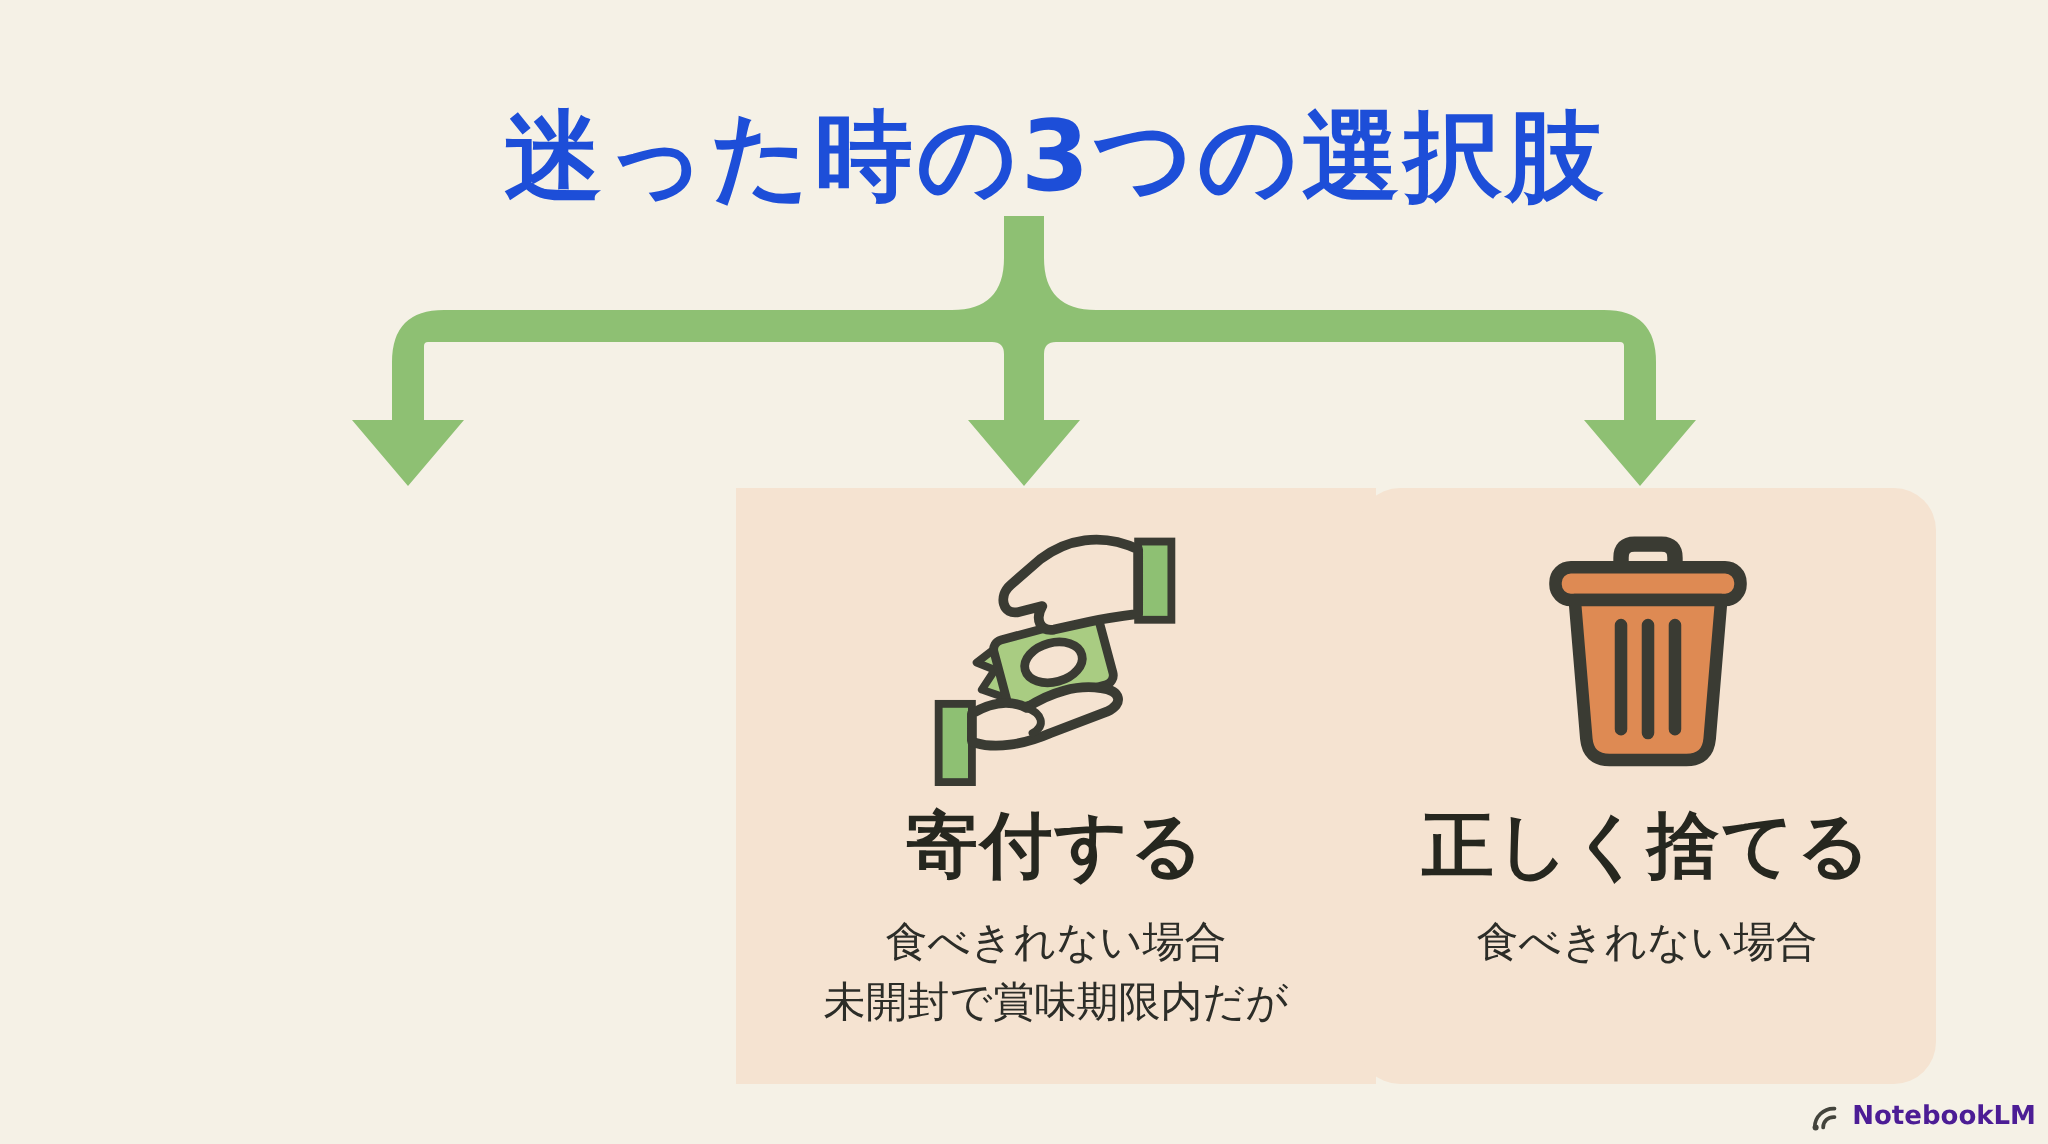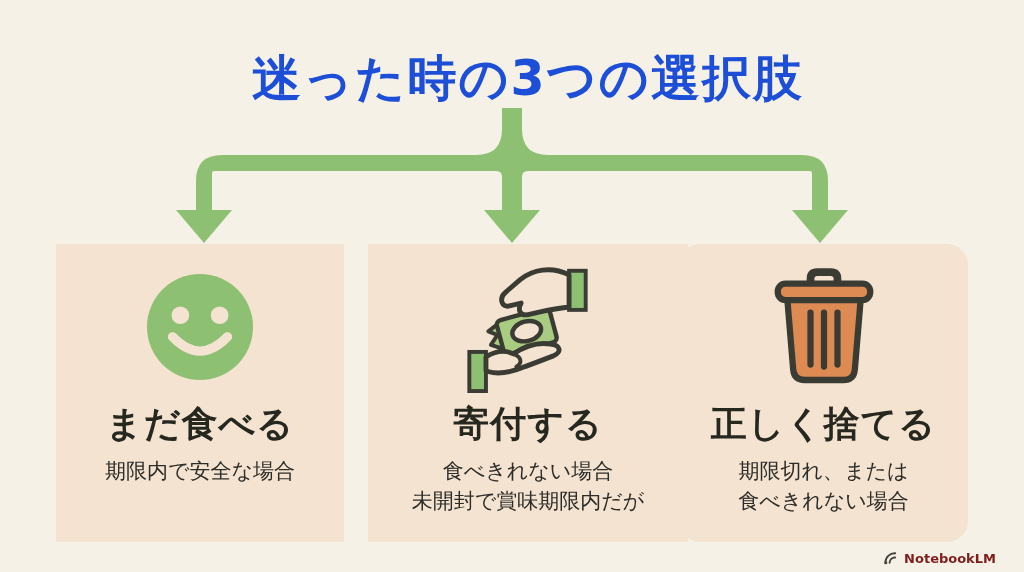--- a/index.html
+++ b/index.html
@@ -43,55 +43,40 @@
     text-align:center;
   }
   .card-desc{
     margin:12px 0 0 0;
     font-size:21px;font-weight:500;color:#2C2D28;
     line-height:1.45;text-align:center;
   }
   .card-desc span{display:block;}
   .card-desc span:empty{display:none;}
   .brand-footer{
-    position:absolute;right:28px;bottom:6px;
-    display:flex;align-items:flex-start;gap:5px;
-    font-size:13px;font-weight:600;color:#7f1d1d;
+    position:absolute;right:6px;bottom:6px;
+    display:flex;align-items:flex-end;gap:5px;
+    font-size:13px;font-weight:600;color:#4c1d95;
   }
 </style>
 </head>
 <body>
 
 <div class="stage">
 
   <h1 class="page-title">迷った時の3つの選択肢</h1>
 
   <svg class="connector" viewBox="0 0 1024 572" aria-hidden="true">
     <path fill="#8EC073" d="
       M502,108 H522 V129 Q522,155 548,155 H802 Q828,155 828,181 V210 H848 L820,243 L792,210 H812 V173 Q812,171 810,171
       H528 Q522,171 522,177 V210 H540 L512,243 L484,210 H502 V177 Q502,171 496,171
       H214 Q212,171 212,173 V210 H232 L204,243 L176,210 H196 V181 Q196,155 222,155
       H476 Q502,155 502,129 V108 Z"></path>
   </svg>
 
-  <section class="card card-1">
-    <div class="icon-wrap">
-      <svg width="110" height="110" viewBox="0 0 112 112" aria-hidden="true">
-        <circle cx="56" cy="56" r="54" fill="#8EC073"></circle>
-        <circle cx="36" cy="44" r="9" fill="#F5E3D1"></circle>
-        <circle cx="76" cy="44" r="9" fill="#F5E3D1"></circle>
-        <path d="M28,66 Q56,95 84,66" fill="none" stroke="#F5E3D1" stroke-width="9.5" stroke-linecap="round"></path>
-      </svg>
-    </div>
-    <h2 class="card-title">まだ食べる</h2>
-    <p class="card-desc">
-      <span>期限内で安全な場合</span>
-
-    </p>
-  </section>
 
   <section class="card card-2">
     <div class="icon-wrap">
       <svg width="128" height="132" viewBox="0 0 130 135" aria-hidden="true">
 
         <g transform="rotate(-15 63 73)">
           <path d="M38,57 L26,62 L34,68 L25,76 L34,82 L28,89 L38,88 Z" fill="#A9CC82" stroke="#3A3B33" stroke-width="4" stroke-linejoin="round"></path>
           <rect x="36" y="54" width="56" height="36" rx="5" fill="#A9CC82" stroke="#3A3B33" stroke-width="4.5" stroke-linejoin="round"></rect>
           <ellipse cx="64" cy="72" rx="15" ry="10" fill="#F5E3D1" stroke="#3A3B33" stroke-width="4.5"></ellipse>
         </g>
@@ -115,21 +100,20 @@
     <div class="icon-wrap">
       <svg width="106" height="120" viewBox="0 0 110 122" aria-hidden="true">
         <path d="M41,16 V11 Q41,4 48,4 H62 Q69,4 69,11 V16" fill="none" stroke="#3A3B33" stroke-width="8" stroke-linejoin="round"></path>
         <rect x="7" y="16" width="96" height="17" rx="8" fill="#DE8A53" stroke="#3A3B33" stroke-width="6.5"></rect>
         <path d="M17,33 H93 L87,105 Q86,116 75,116 H35 Q24,116 23,105 Z" fill="#DE8A53" stroke="#3A3B33" stroke-width="6.5" stroke-linejoin="round"></path>
         <path d="M41,46 V100 M55,46 V102 M69,46 V100" fill="none" stroke="#3A3B33" stroke-width="6.5" stroke-linecap="round"></path>
       </svg>
     </div>
     <h2 class="card-title">正しく捨てる</h2>
     <p class="card-desc">
-      <span>期限切れ、または</span>
       <span>食べきれない場合</span>
     </p>
   </section>
 
   <div class="brand-footer">
     <svg width="16" height="14" viewBox="0 0 17 14" aria-hidden="true">
       <path d="M2.5,12 A10,10 0 0 1 13,2" fill="none" stroke="#43443C" stroke-width="2" stroke-linecap="round"></path>
       <path d="M7,12 A5.5,5.5 0 0 1 13,6.5" fill="none" stroke="#43443C" stroke-width="2" stroke-linecap="round"></path>
       <circle cx="3" cy="12" r="1.6" fill="#43443C"></circle>
     </svg>

